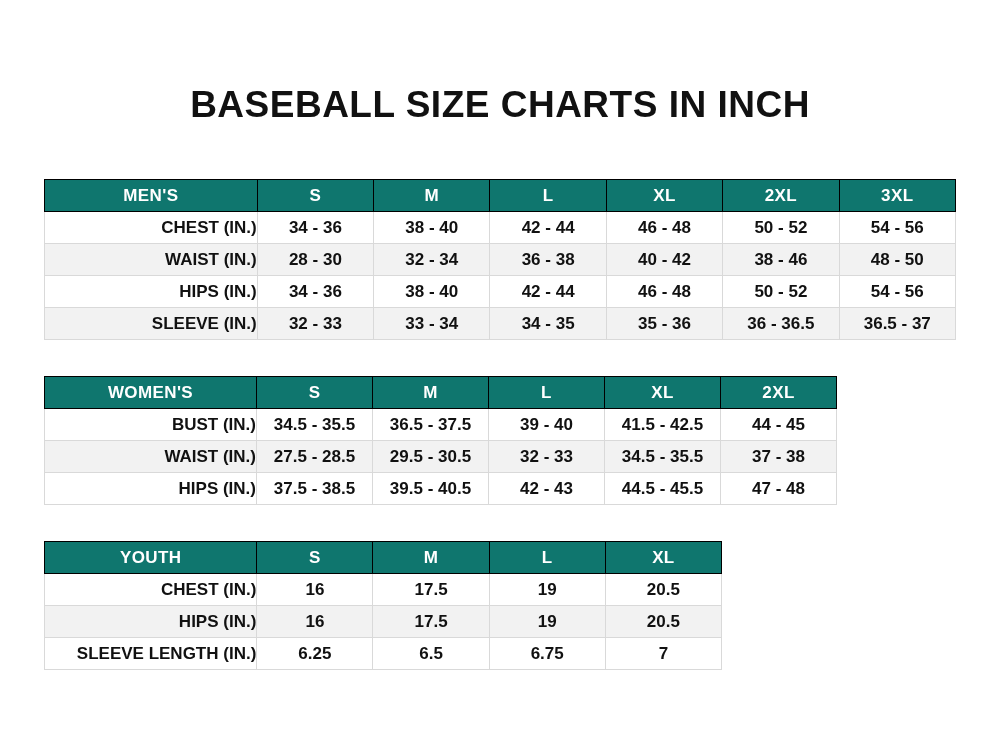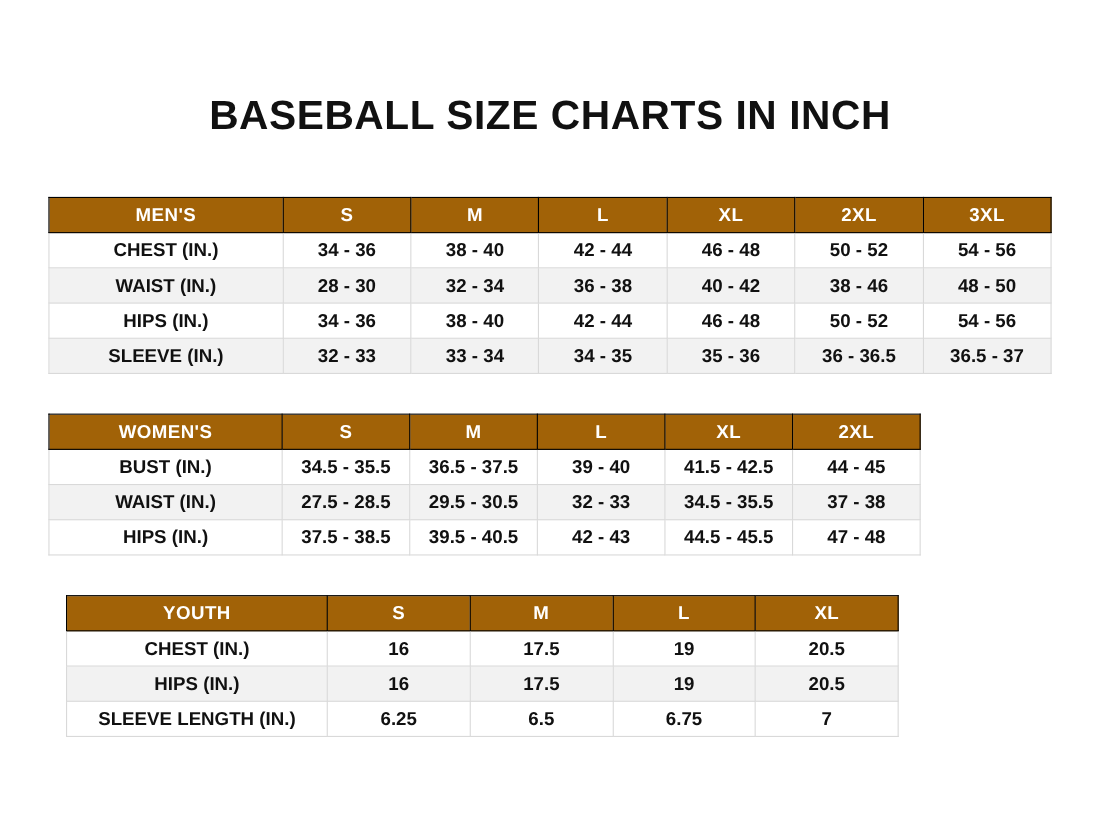--- a/index.html
+++ b/index.html
@@ -44,50 +44,51 @@
     border: 1px solid #d9d9d9;
     text-align: center;
     font-weight: bold;
     padding: 0;
     height: 31px;
     line-height: 31px;
     white-space: nowrap;
     box-sizing: border-box;
   }
   table.size-table thead th {
-    background: #a16207;
+    background: #0f766e;
     color: #ffffff;
     border: 1px solid #000000;
     font-size: 17px;
     letter-spacing: 0.4px;
     height: 31px;
     line-height: 31px;
   }
   table.size-table tbody tr:nth-child(even) td {
     background: #f2f2f2;
   }
   table.size-table tbody tr:nth-child(odd) td {
     background: #ffffff;
   }
   
   table.size-table tbody td.label-cell {
     font-weight: bold;
+    text-align: right;
   }
   
   .men-table { width: 912px; }
   .men-table col.c0 { width: 212px; }
   .men-table col.cx { width: 116px; }
 
   
   .women-table { width: 790px; padding-left: 27px; }
   .women-table col.c0 { width: 212px; }
   .women-table col.cx { width: 116px; }
 
   
-  .youth-table { width: 757px; margin-left: 16px; }
+  .youth-table { width: 678px; }
   .youth-table col.c0 { width: 212px; }
   .youth-table col.cx { width: 116px; }
 </style>
 </head>
 <body>
 
 <div class="page">
 
   <h1 class="title">BASEBALL SIZE CHARTS IN INCH</h1>
 

